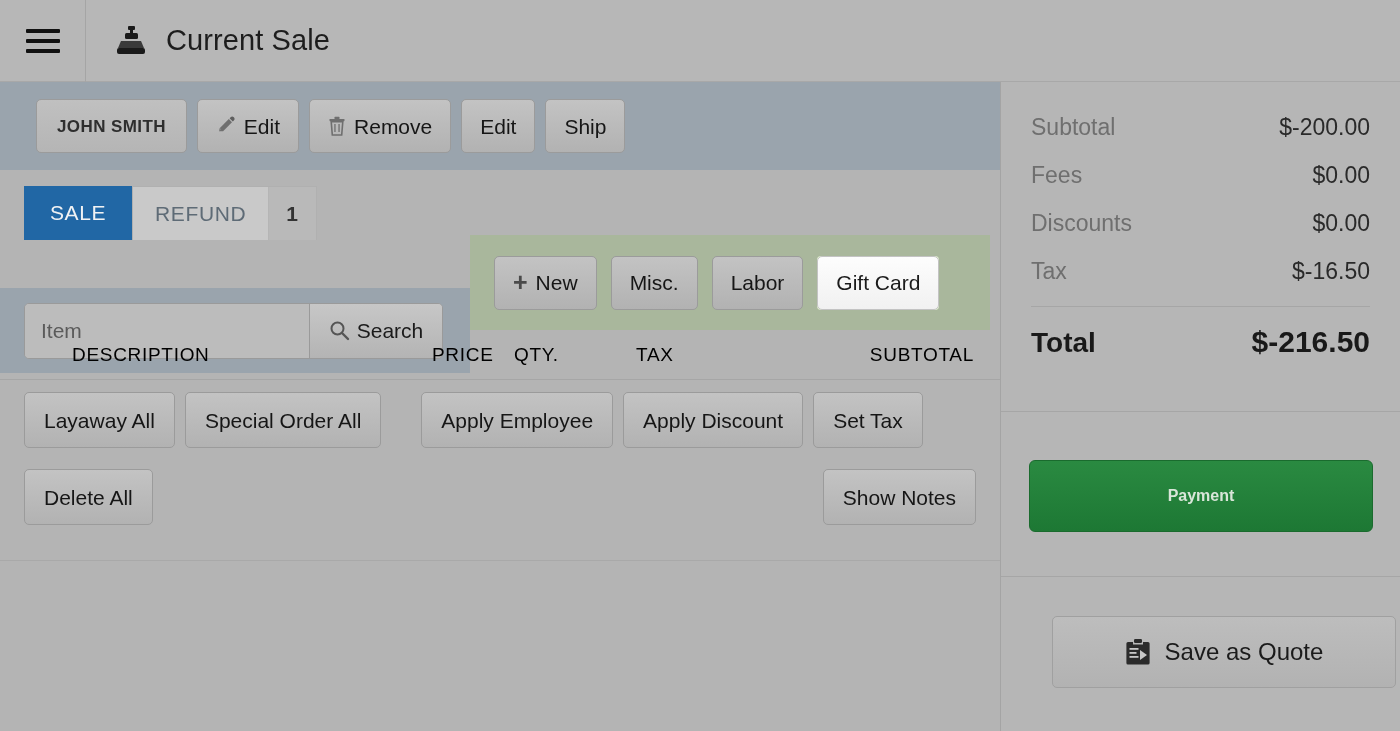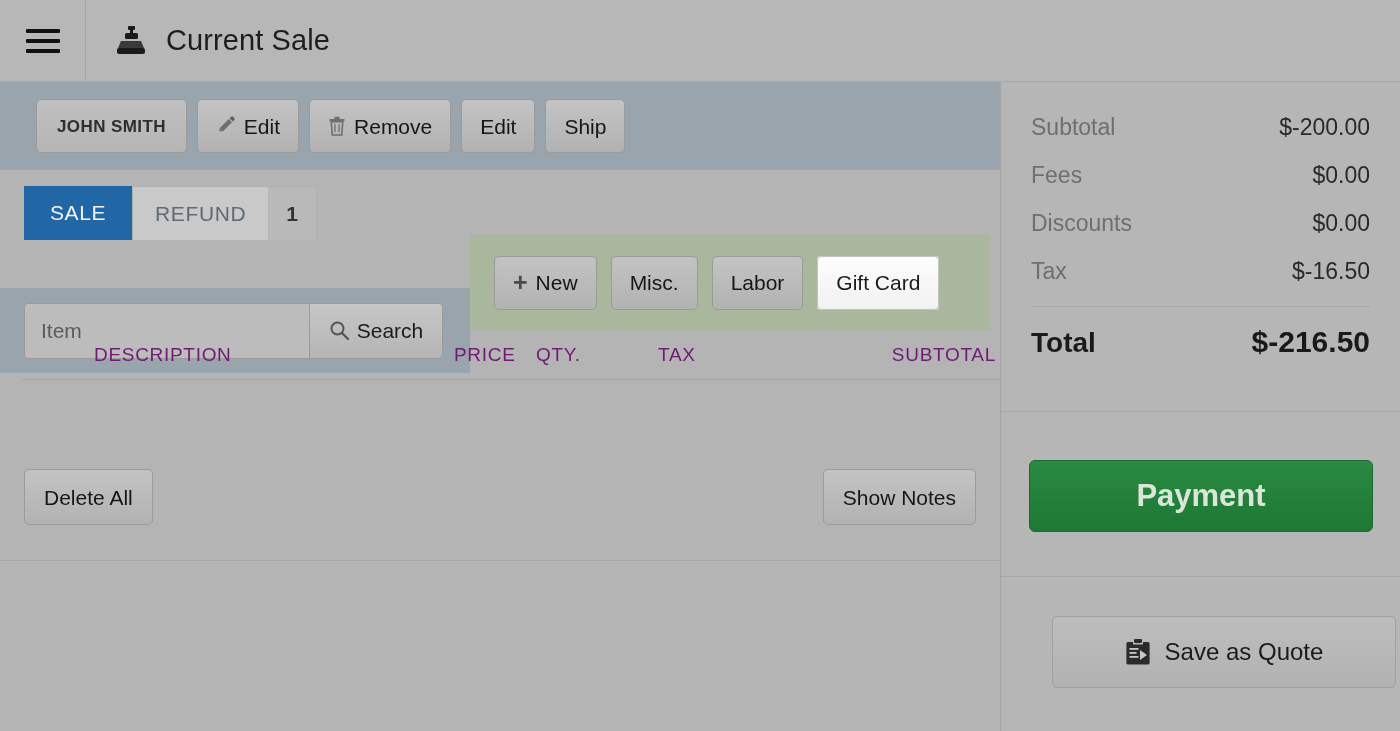--- a/index.html
+++ b/index.html
@@ -135,21 +135,21 @@
   .btn-giftcard {
     background: linear-gradient(#fdfdfd, #f1f1f1);
     border: 1px solid #c3c3c3;
     color: #1b1b1b;
   }
 
   
   .table-head {
     position: absolute; left: 0; top: 248px; width: 1000px; height: 50px;
     border-bottom: 1px solid #a6a6a6;
-    font-size: 19px; color: #701a75; letter-spacing: .7px; margin-left: 22px;
+    font-size: 19px; color: #000000; letter-spacing: .7px;
   }
   .th { position: absolute; top: 14px; }
   .th-desc { left: 72px; }
   .th-price { left: 432px; }
   .th-qty { left: 514px; }
   .th-tax { left: 636px; }
   .th-subtotal { right: 26px; }
 
   
   .actions-area {
@@ -195,21 +195,21 @@
   .grand-value { font-size: 30px; font-weight: bold; color: #191919; }
 
   .sidebar-divider {
     position: absolute; left: 0; top: 329px; width: 400px; height: 1px; background: #a6a6a6;
   }
   .payment-wrap { position: absolute; left: 28px; top: 378px; width: 344px; }
   .btn-payment {
     width: 100%; height: 72px;
     background: linear-gradient(#2a8a41, #1d7834);
     border: 1px solid #1a6b2e; border-radius: 6px;
-    color: #d9e6d9; font-size: 31px; font-weight: bold;
+    color: #d9e6d9; font-size: 16px; font-weight: bold;
     cursor: pointer;
     font-family: "Liberation Sans", sans-serif;
   }
   .sidebar-divider2 {
     position: absolute; left: 0; top: 494px; width: 400px; height: 1px; background: #a6a6a6;
   }
   .quote-wrap { position: absolute; left: 28px; top: 534px; width: 344px; }
   .btn-quote {
     width: 100%; height: 72px;
     background: linear-gradient(#bdbdbd, #b2b2b2);
@@ -306,20 +306,31 @@
 
     <div class="table-head">
       <span class="th th-desc">DESCRIPTION</span>
       <span class="th th-price">PRICE</span>
       <span class="th th-qty">QTY.</span>
       <span class="th th-tax">TAX</span>
       <span class="th th-subtotal">SUBTOTAL</span>
     </div>
 
     <div class="actions-area">
+      <div class="actions-row row1">
+        <div class="group-left">
+          <button class="btn btn-action">Layaway All</button>
+          <button class="btn btn-action">Special Order All</button>
+        </div>
+        <div class="group-right">
+          <button class="btn btn-action">Apply Employee</button>
+          <button class="btn btn-action">Apply Discount</button>
+          <button class="btn btn-action">Set Tax</button>
+        </div>
+      </div>
       <div class="actions-row row2">
         <button class="btn btn-action">Delete All</button>
         <button class="btn btn-action">Show Notes</button>
       </div>
     </div>
 
     <div class="left-divider"></div>
     <div class="left-bottom"></div>
   </div>
 

